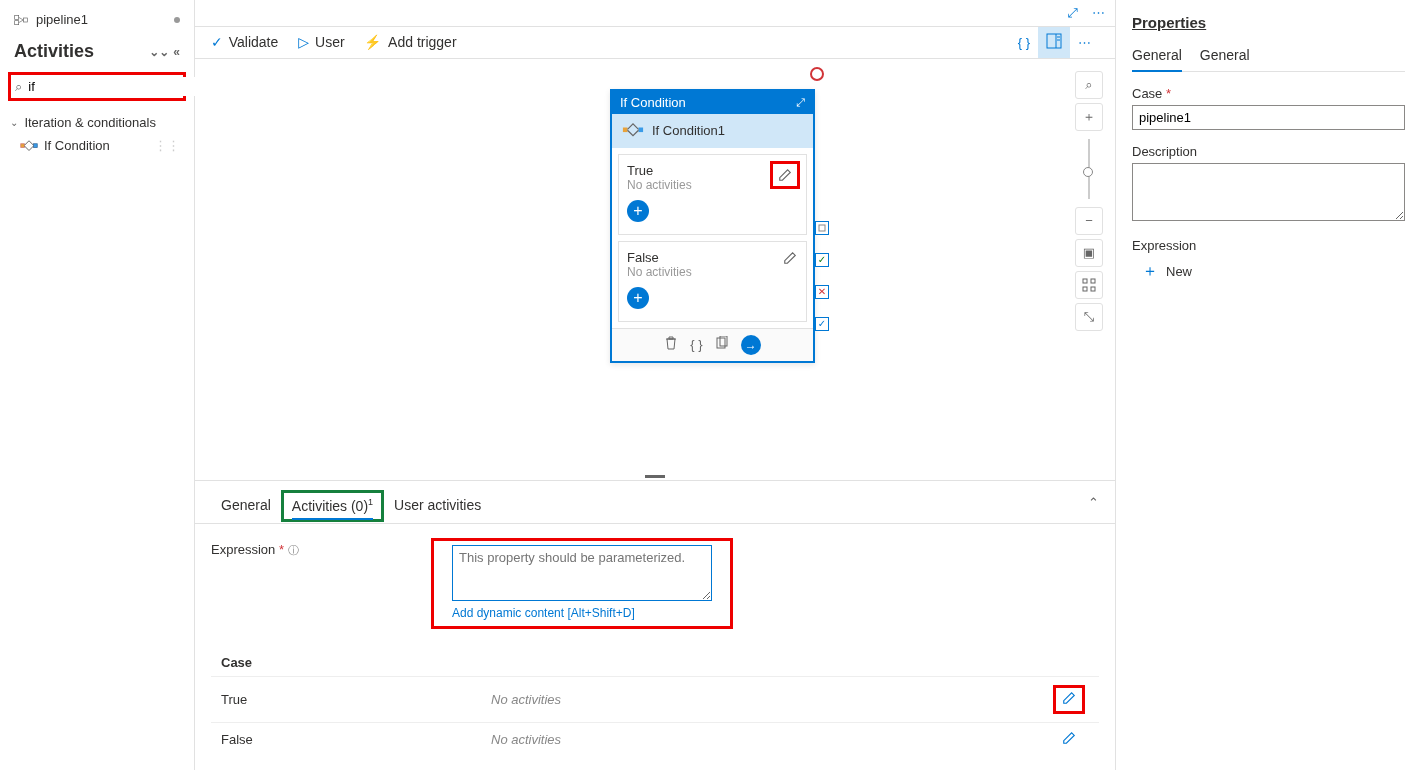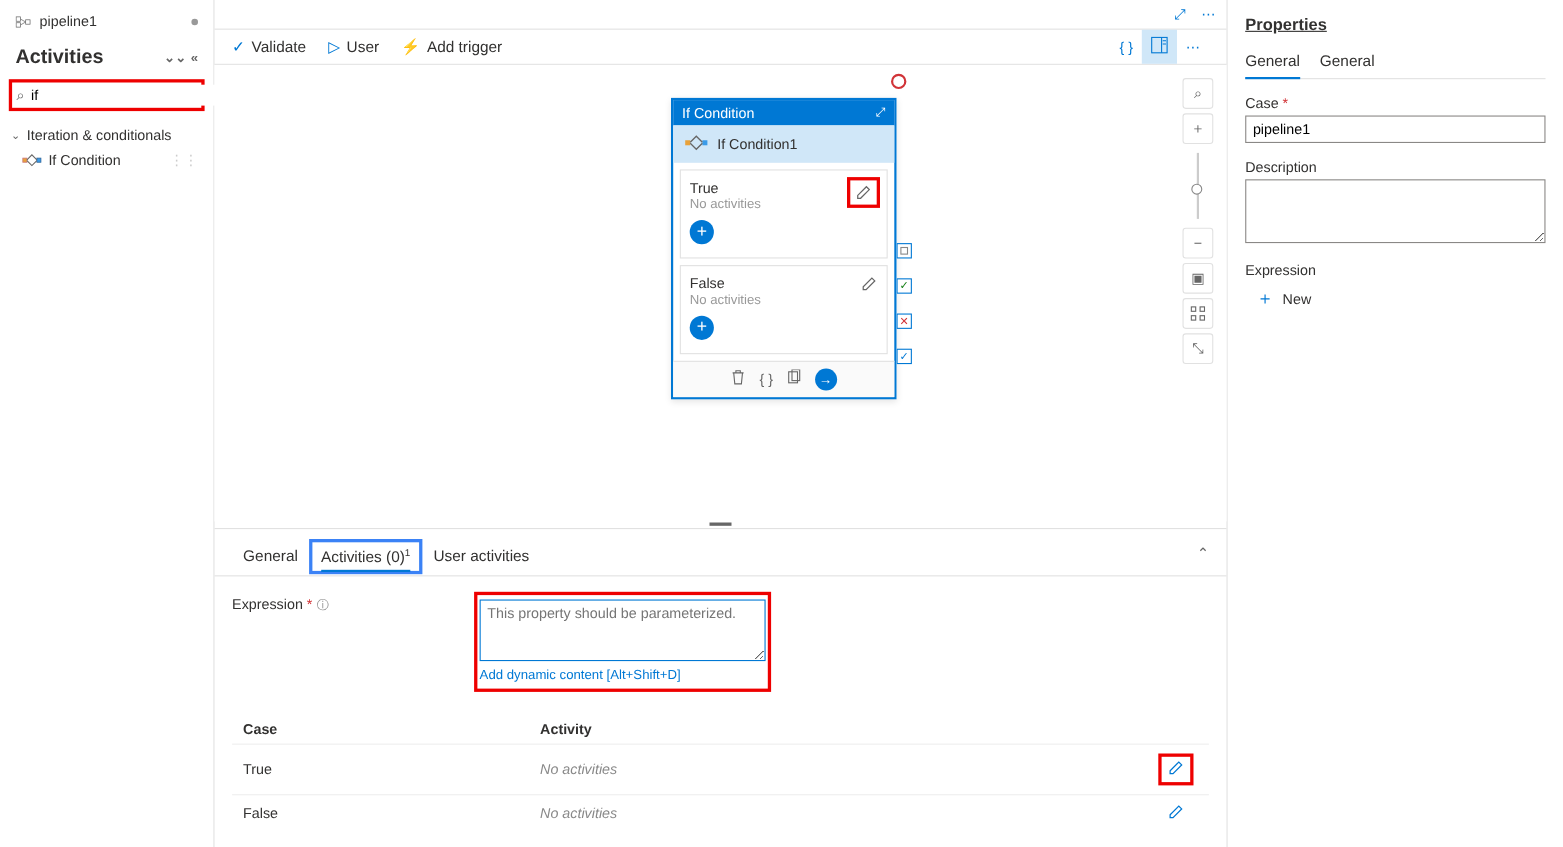--- a/index.html
+++ b/index.html
@@ -61,30 +61,30 @@
 .side-connectors .sc.gray { color: #666; }
 
 .splitter { height: 8px; display: flex; justify-content: center; align-items: center; cursor: ns-resize; }
 .splitter .sgrip { width: 20px; height: 3px; background: #666; }
 
 .bottom-panel { border-top: 1px solid #e1e1e1; flex: 1; display: flex; flex-direction: column; }
 .bottom-tabs { display: flex; align-items: center; padding: 8px 16px 0; border-bottom: 1px solid #e1e1e1; position: relative; }
 .bottom-tabs .btab { padding: 8px 10px 10px; font-size: 14px; color: #323130; cursor: pointer; position: relative; }
 .bottom-tabs .btab.active { color: #323130; }
 .bottom-tabs .btab.active::after { content: ""; position: absolute; left: 8px; right: 8px; bottom: -1px; height: 2px; background: #0078d4; }
-.bottom-tabs .btab-highlight { border: 3px solid #3b82f6; padding: 4px 8px 6px; text-align: center; }
+.bottom-tabs .btab-highlight { border: 3px solid #15803d; padding: 4px 8px 6px; text-align: center; }
 .bottom-tabs .sup { font-size: 9px; vertical-align: super; }
 .bottom-tabs .collapse { margin-left: auto; color: #666; cursor: pointer; padding-bottom: 8px; }
 
 .activities-tab-body { padding: 14px 16px; }
 .expr-row { display: flex; gap: 20px; align-items: flex-start; margin-bottom: 14px; }
 .expr-label { width: 200px; padding-top: 4px; }
 .expr-label .req { color: #d13438; }
 .expr-label .info { color: #888; font-size: 11px; margin-left: 4px; }
-.expr-field-wrap { border: 3px solid #e00; padding: 4px 2px 6px; }
+.expr-field-wrap { border: 3px solid #e00; padding: 4px 18px 6px; }
 .expr-textarea { width: 260px; height: 56px; border: 1px solid #0078d4; padding: 4px 6px; font-size: 13px; color: #666; resize: both; outline: none; }
 .dyn-link { color: #0078d4; font-size: 12px; margin-top: 2px; cursor: pointer; }
 
 .case-table { width: 100%; margin-top: 20px; }
 .case-table .thead { display: flex; padding: 6px 10px; font-weight: 600; }
 .case-table .trow { display: flex; padding: 8px 10px; border-top: 1px solid #eee; align-items: center; }
 .case-table .c1 { width: 270px; }
 .case-table .c2 { flex: 1; color: #888; font-style: italic; }
 .case-table .c3 { width: 40px; display: flex; justify-content: center; }
 .case-table .edit-cell { color: #0078d4; cursor: pointer; }
@@ -284,21 +284,20 @@
           <div>
             <div class="expr-field-wrap">
               <textarea class="expr-textarea" placeholder="This property should be parameterized." style=""></textarea>
               <div class="dyn-link">Add dynamic content [Alt+Shift+D]</div>
             </div>
           </div>
         </div>
         <div class="case-table">
           <div class="thead">
             <div class="c1">Case</div>
-            <div class="c2" style="font-style:normal;color:#323130;">Activity</div>
             <div class="c3"></div>
           </div>
           <div class="trow">
             <div class="c1">True</div>
             <div class="c2">No activities</div>
             <div class="c3">
                 <span class="edit-cell highlighted"><svg width="14" height="14" viewBox="0 0 16 16">
                     <path d="M2 14 L2 11 L11 2 L14 5 L5 14 Z" fill="none" stroke="#0078d4" stroke-width="1.3"></path>
                   </svg></span>
               </div>

